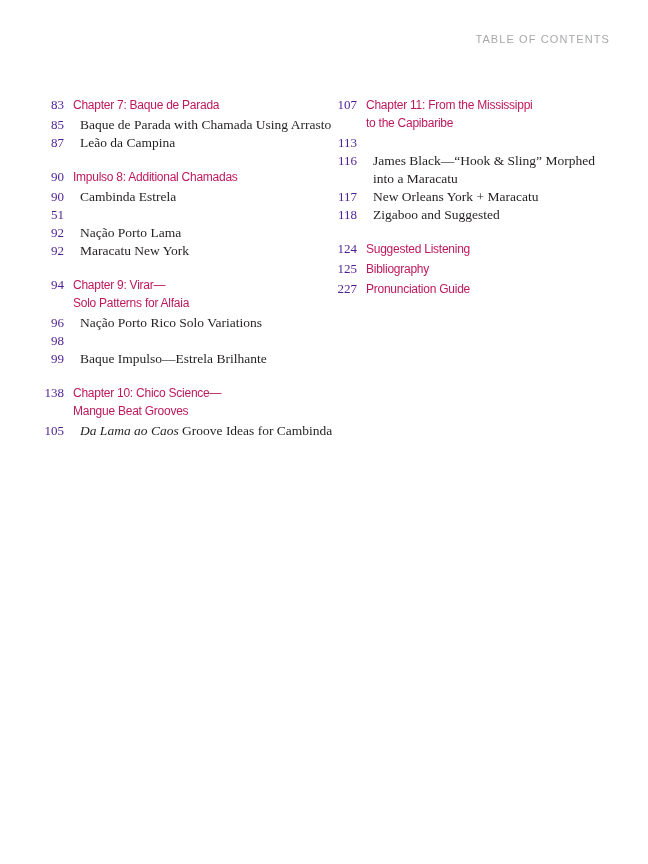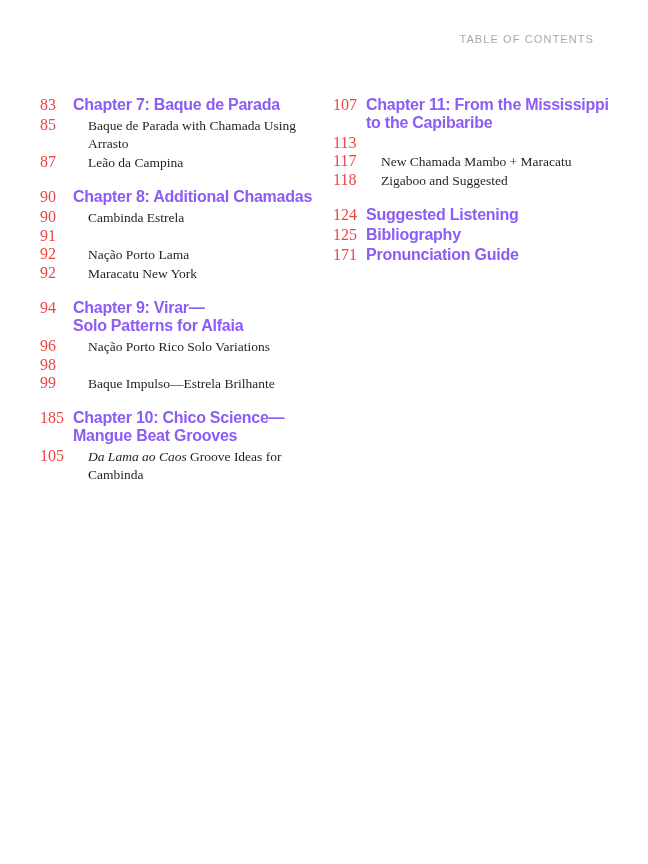--- a/index.html
+++ b/index.html
@@ -9,21 +9,21 @@
     width: 648px;
     height: 864px;
     background: #ffffff;
     overflow: hidden;
     font-family: "Liberation Serif", serif;
     color: #231f20;
   }
   .running-header {
     position: absolute;
     top: 33px;
-    right: 54px;
+    right: 38px;
     font-family: "Liberation Sans", sans-serif;
     font-size: 11px;
     font-weight: 400;
     letter-spacing: 1.1px;
     color: #a6a8ab;
     margin-left: 29px;
   }
   .columns {
     position: absolute;
     top: 96px;
@@ -34,36 +34,37 @@
   .col { display: flex; flex-direction: column; }
   .col-left  { width: 293px; }
   .col-right { width: 277px; }
   .row {
     display: flex;
     align-items: baseline;
     line-height: 18px;
   }
   .row .num {
     flex: 0 0 24px;
+    text-align: right;
     font-family: "Liberation Serif", serif;
-    font-size: 16px;
-    color: #ef4444;
+    font-size: 13px;
+    color: #4c1d95;
   }
   .row .title {
     margin-left: 9px;
     font-size: 13.5px;
   }
-  .row.sub .title { margin-left: 24px; }
+  .row.sub .title { margin-left: 16px; }
   .row.chapter { margin-bottom: 2px; }
   .row.chapter .title {
     font-family: "Liberation Sans", sans-serif;
-    font-weight: 700;
-    font-size: 16px;
+    font-weight: 400;
+    font-size: 12px;
     letter-spacing: -0.25px;
-    color: #8b5cf6;
+    color: #be185d;
   }
   .row.gap { margin-top: 16px; }
   .title i { font-style: italic; text-align: right; }
 </style>
 </head>
 <body>
 
 <div class="page">
 
   <div class="running-header">TABLE OF CONTENTS</div>
@@ -80,28 +81,28 @@
         <span class="num">85</span>
         <span class="title">Baque de Parada with Chamada Using Arrasto</span>
       </div>
       <div class="row sub">
         <span class="num">87</span>
         <span class="title">Leão da Campina</span>
       </div>
 
       <div class="row chapter gap">
         <span class="num">90</span>
-        <span class="title">Chapter 8: Additional Chamadas</span>
+        <span class="title">Impulso 8: Additional Chamadas</span>
       </div>
       <div class="row sub">
         <span class="num">90</span>
         <span class="title">Cambinda Estrela</span>
       </div>
       <div class="row sub">
-        <span class="num">91</span>
+        <span class="num">51</span>
       </div>
       <div class="row sub">
         <span class="num">92</span>
         <span class="title">Nação Porto Lama</span>
       </div>
       <div class="row sub">
         <span class="num">92</span>
         <span class="title">Maracatu New York</span>
       </div>
 
@@ -115,58 +116,62 @@
       </div>
       <div class="row sub">
         <span class="num">98</span>
       </div>
       <div class="row sub">
         <span class="num">99</span>
         <span class="title">Baque Impulso—Estrela Brilhante</span>
       </div>
 
       <div class="row chapter gap">
-        <span class="num">185</span>
+        <span class="num">138</span>
         <span class="title"><span>Chapter 10: Chico Science—</span><br><span>Mangue Beat Grooves</span></span>
       </div>
       <div class="row sub">
         <span class="num">105</span>
         <span class="title"><i>Da Lama ao Caos</i><span> Groove Ideas for Cambinda</span></span>
       </div>
 
     </div>
 
     <div class="col col-right">
 
       <div class="row chapter">
         <span class="num">107</span>
         <span class="title"><span>Chapter 11: From the Mississippi</span><br><span>to the Capibaribe</span></span>
       </div>
       <div class="row sub">
         <span class="num">113</span>
       </div>
       <div class="row sub">
+        <span class="num">116</span>
+        <span class="title"><span>James Black—“Hook &amp; Sling” Morphed</span><br><span>into a Maracatu</span></span>
+      </div>
+      <div class="row sub">
         <span class="num">117</span>
-        <span class="title">New Chamada Mambo + Maracatu</span>
+        <span class="title">New Orleans York + Maracatu</span>
       </div>
       <div class="row sub">
         <span class="num">118</span>
         <span class="title">Zigaboo and Suggested</span>
       </div>
 
       <div class="row chapter gap">
         <span class="num">124</span>
         <span class="title">Suggested Listening</span>
       </div>
       <div class="row chapter">
         <span class="num">125</span>
         <span class="title">Bibliography</span>
       </div>
       <div class="row chapter">
-        <span class="num">171</span>
+        <span class="num">227</span>
         <span class="title">Pronunciation Guide</span>
       </div>
 
     </div>
 
   </div>
 
 </div>
 
 </body></html>

